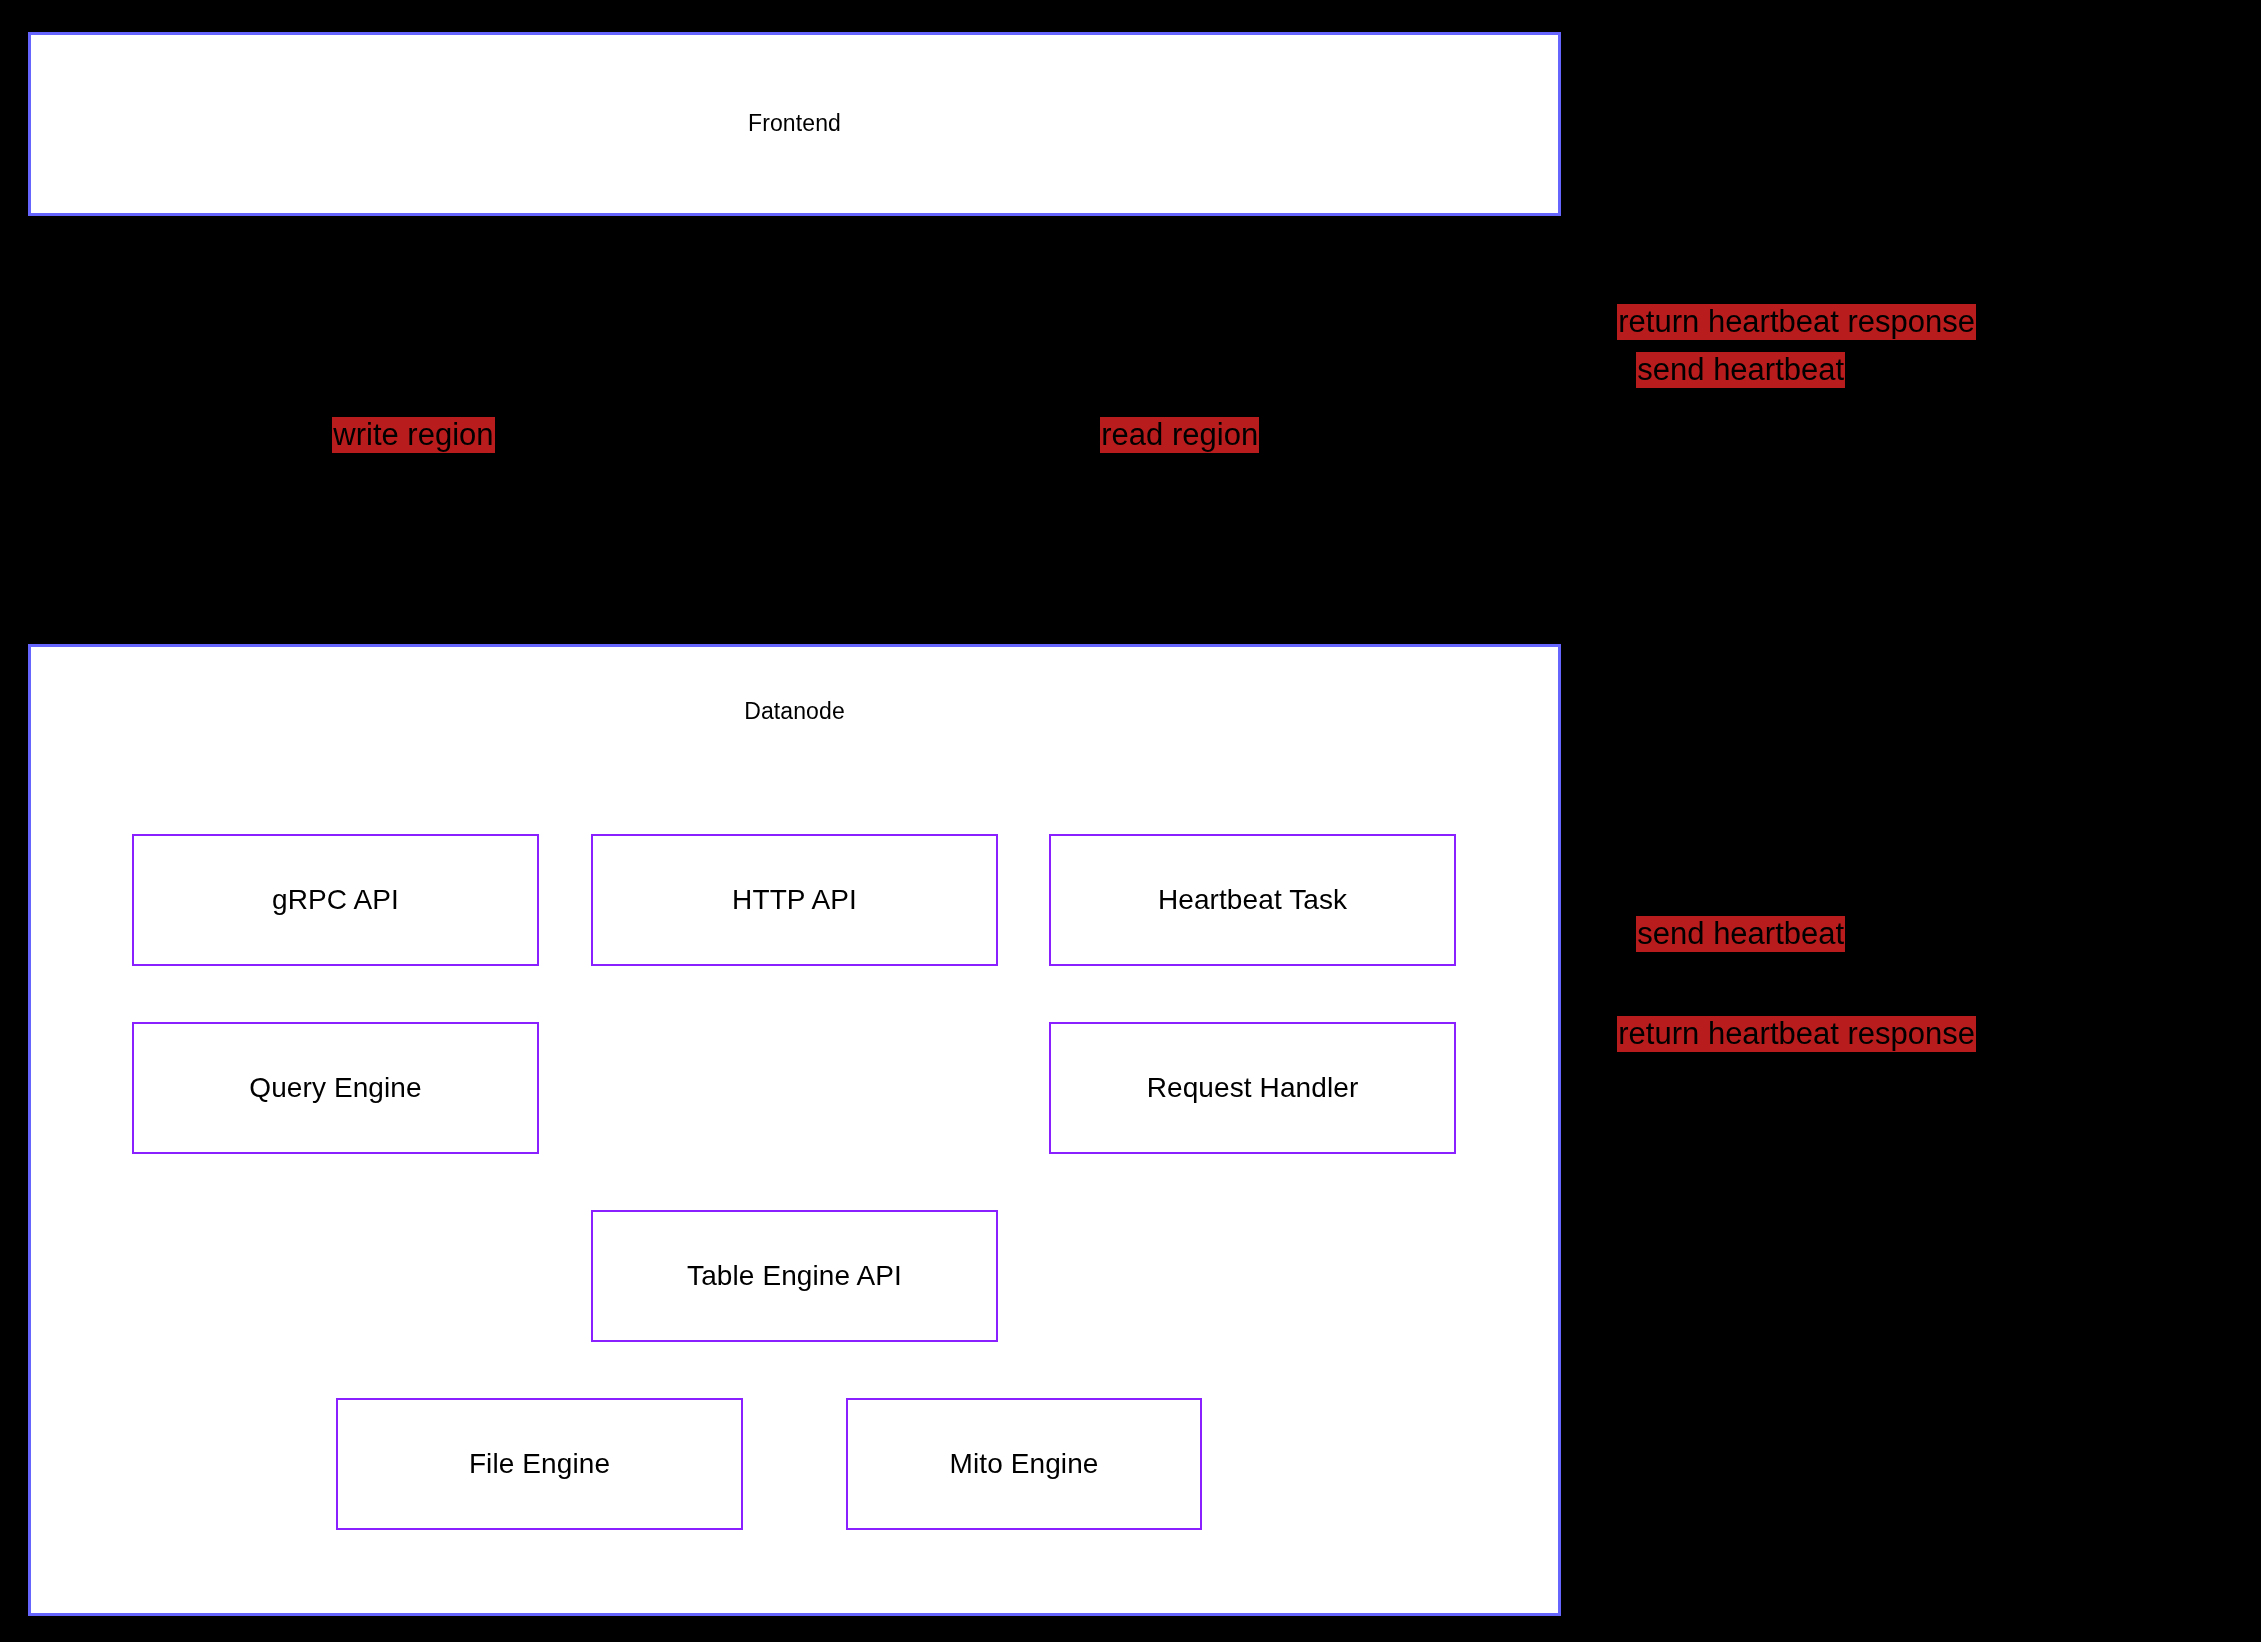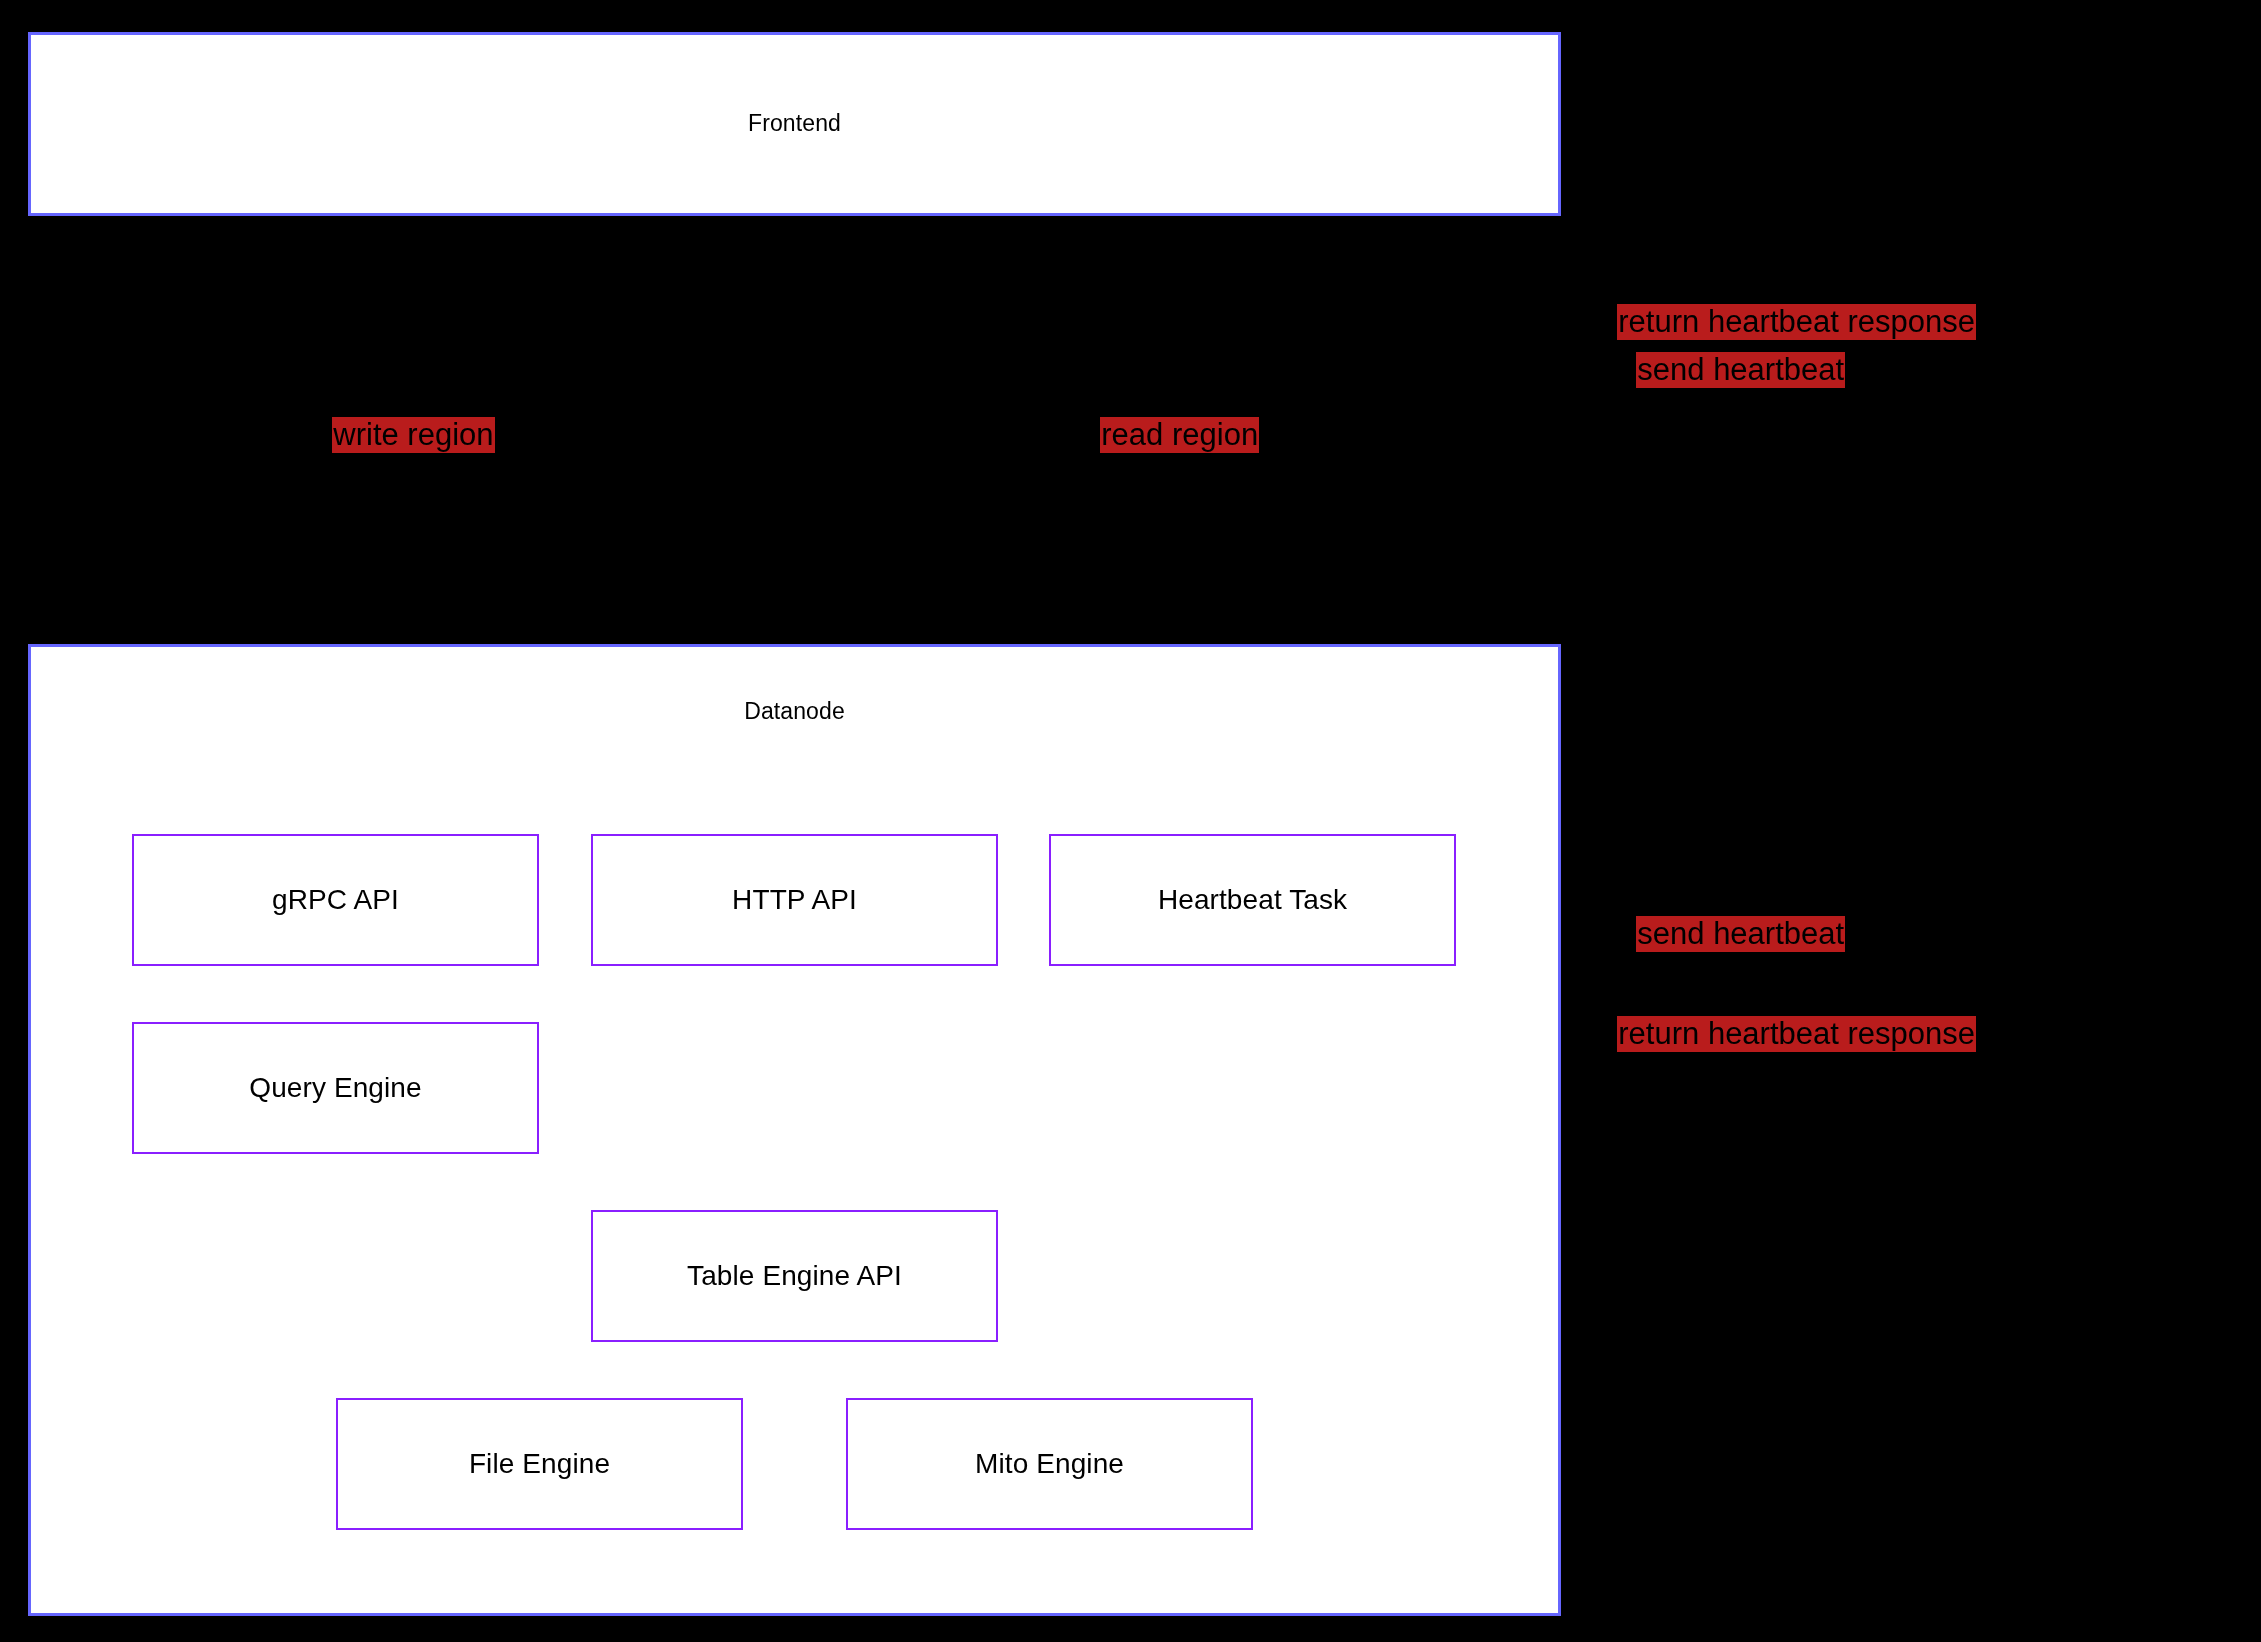--- a/index.html
+++ b/index.html
@@ -116,29 +116,32 @@
   <div class="node inner" style="left:591px; top:834px; width:407px; height:132px;">
     <span class="node-label">HTTP API</span>
   </div>
   <div class="node inner" style="left:1049px; top:834px; width:407px; height:132px;">
     <span class="node-label">Heartbeat Task</span>
   </div>
 
   <div class="node inner" style="left:132px; top:1022px; width:407px; height:132px;">
     <span class="node-label">Query Engine</span>
   </div>
+  <div class="node inner" style="left:1049px; top:1022px; width:407px; height:132px;">
+    <span class="node-label">Request Handler</span>
+  </div>
 
   <div class="node inner" style="left:591px; top:1210px; width:407px; height:132px;">
     <span class="node-label">Table Engine API</span>
   </div>
 
   <div class="node inner" style="left:336px; top:1398px; width:407px; height:132px;">
     <span class="node-label">File Engine</span>
   </div>
-  <div class="node inner" style="left:846px; top:1398px; width:407px; height:132px;">
+  <div class="node inner" style="left:846px; top:1398px; width:356px; height:132px;">
     <span class="node-label">Mito Engine</span>
   </div>
 
   <div class="edge-label" style="left:332px; top:417px;">write region</div>
 
   <div class="edge-label" style="left:1100px; top:417px;">read region</div>
 
   <div class="edge-label" style="left:1617px; top:304px;">return heartbeat response</div>
 
   <div class="edge-label" style="left:1636px; top:352px;">send heartbeat</div>

